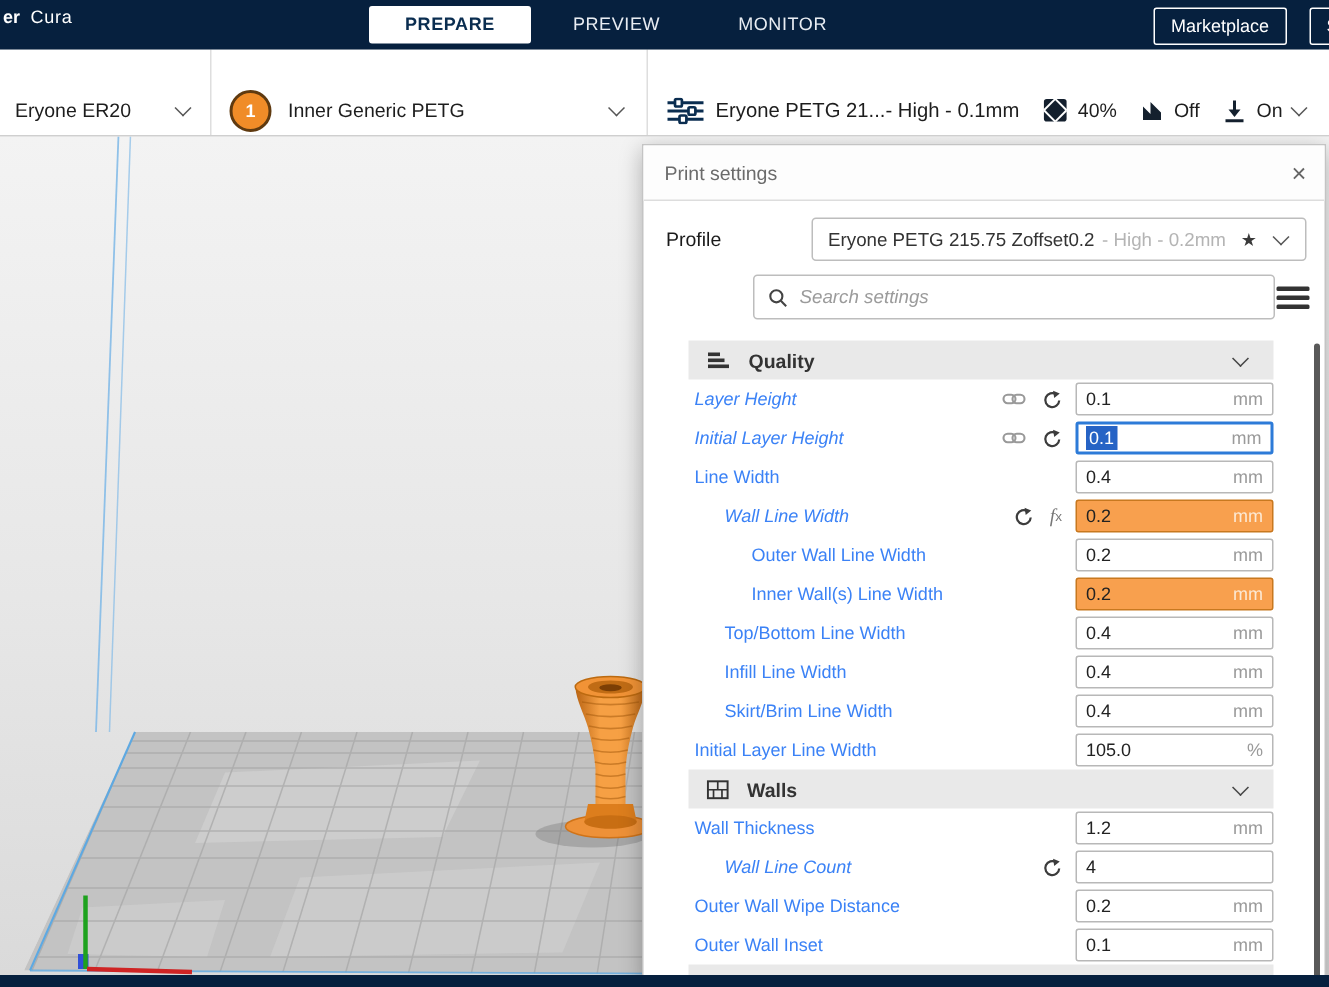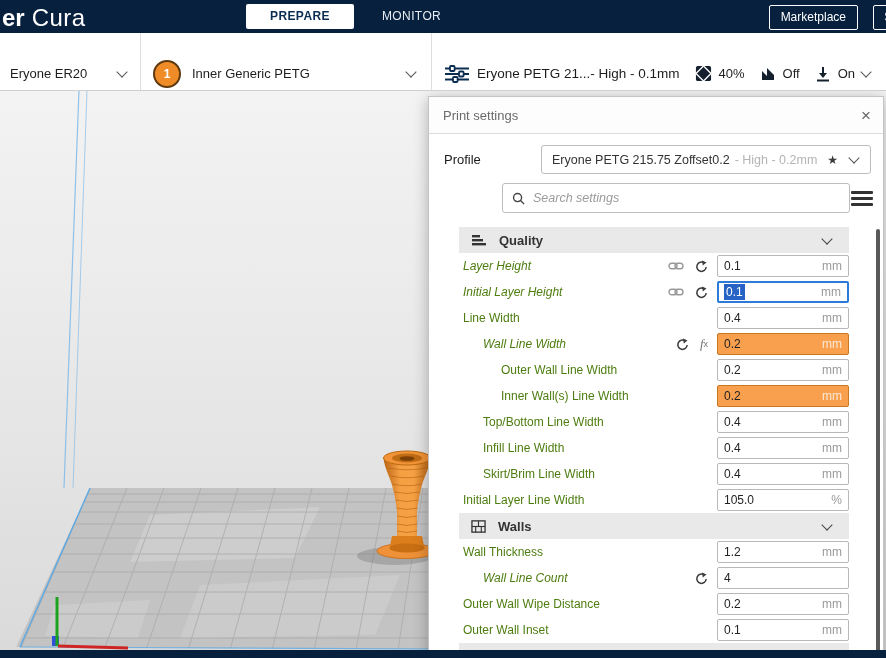--- a/index.html
+++ b/index.html
@@ -1,21 +1,21 @@
 <!DOCTYPE html>
 <html><head>
 <meta charset="utf-8">
 <style>
   html,body{margin:0;padding:0;background:#444;}
   #app{position:relative;width:886px;height:658px;overflow:hidden;background:#e9e9e9;
        font-family:"Liberation Sans",sans-serif;-webkit-font-smoothing:antialiased;}
 
   
   .topbar{position:absolute;top:0;left:0;right:0;height:33px;background:#06203e;z-index:30;}
-  .logo{position:absolute;left:2px;top:4px;color:#fff;font-size:24px;white-space:nowrap;}
+  .logo{position:absolute;left:2px;top:4px;color:#fff;font-size:12px;white-space:nowrap;}
   .logo b{font-weight:bold;}
   .logo span{font-weight:300;margin-left:7px;letter-spacing:0.5px;}
   .tabs{position:absolute;left:246px;top:4px;height:25px;display:flex;}
   .tab{padding:0 24px;line-height:25px;font-size:12px;color:#e9edf3;letter-spacing:0.4px;cursor:default;}
   .tab + .tab{margin-left:4px;}
   .tab.active{background:#fff;color:#0a2d50;font-weight:bold;border-radius:2px;}
   .mk-btn{position:absolute;right:28px;top:5px;height:23px;line-height:23px;padding:0 11px;
           border:1px solid #fff;border-radius:2px;color:#fff;font-size:12px;background:transparent;}
   .si-btn{position:absolute;right:-20px;top:5px;height:23px;line-height:23px;padding:0 10px;
           border:1px solid #fff;border-radius:2px;color:#fff;font-size:12px;background:transparent;}
@@ -71,21 +71,21 @@
   .burger div{height:2.6px;background:#333;border-radius:1px;margin-bottom:3.6px;}
   .burger div:last-child{margin-bottom:0;}
 
   .slist{position:absolute;top:130px;left:30px;width:390px;}
   .cat{height:26px;background:#e9e9e9;display:flex;align-items:center;padding:0 12px;box-sizing:border-box;}
   .cat-label{font-weight:bold;font-size:13px;color:#333;margin-left:12px;}
   .cat-chev{margin-left:auto;margin-right:6px;border-color:#444;}
   .cat.partial{height:12px;overflow:hidden;margin-top:0;}
 
   .row{height:26px;display:flex;align-items:center;}
-  .lbl{font-size:12px;color:#4d7c0f;white-space:nowrap;}
+  .lbl{font-size:12px;color:#3b82f6;white-space:nowrap;}
   .ind0{margin-left:4px;} .ind1{margin-left:24px;} .ind2{margin-left:42px;}
   .it{font-style:italic;}
   .icons{margin-left:auto;display:flex;align-items:center;gap:11px;margin-right:9px;}
   .icn{display:inline-flex;align-items:center;cursor:default;}
   .fx{font-size:12px;color:#777;}
   .fx i{font-family:"Liberation Serif",serif;font-size:13px;}
   .fx sub{font-size:9px;}
   .field{width:132px;height:22px;border:1px solid #b8b8b8;border-radius:2px;background:#fff;
          position:relative;display:flex;align-items:center;padding:0 6px;box-sizing:border-box;flex:none;}
   .field .val{font-size:12px;color:#222;}
@@ -184,20 +184,21 @@
         <ellipse cx="407" cy="368" rx="15" ry="4.4" fill="#c06c15"></ellipse>
         <ellipse cx="407" cy="368.5" rx="7.5" ry="2.3" fill="#7c3f05"></ellipse>
       </g>
     </svg>
   </div>
 
   <div class="topbar">
     <div class="logo"><b>er</b><span>Cura</span></div>
     <div class="tabs">
       <div class="tab active">PREPARE</div>
+      <div class="tab">PREVIEW</div>
       <div class="tab">MONITOR</div>
     </div>
     <div class="mk-btn">Marketplace</div>
     <div class="si-btn">Si</div>
   </div>
 
   <div class="toolbar"></div>
   <div class="vsep" style="left:140px;"></div>
   <div class="vsep" style="left:431px;"></div>
 

